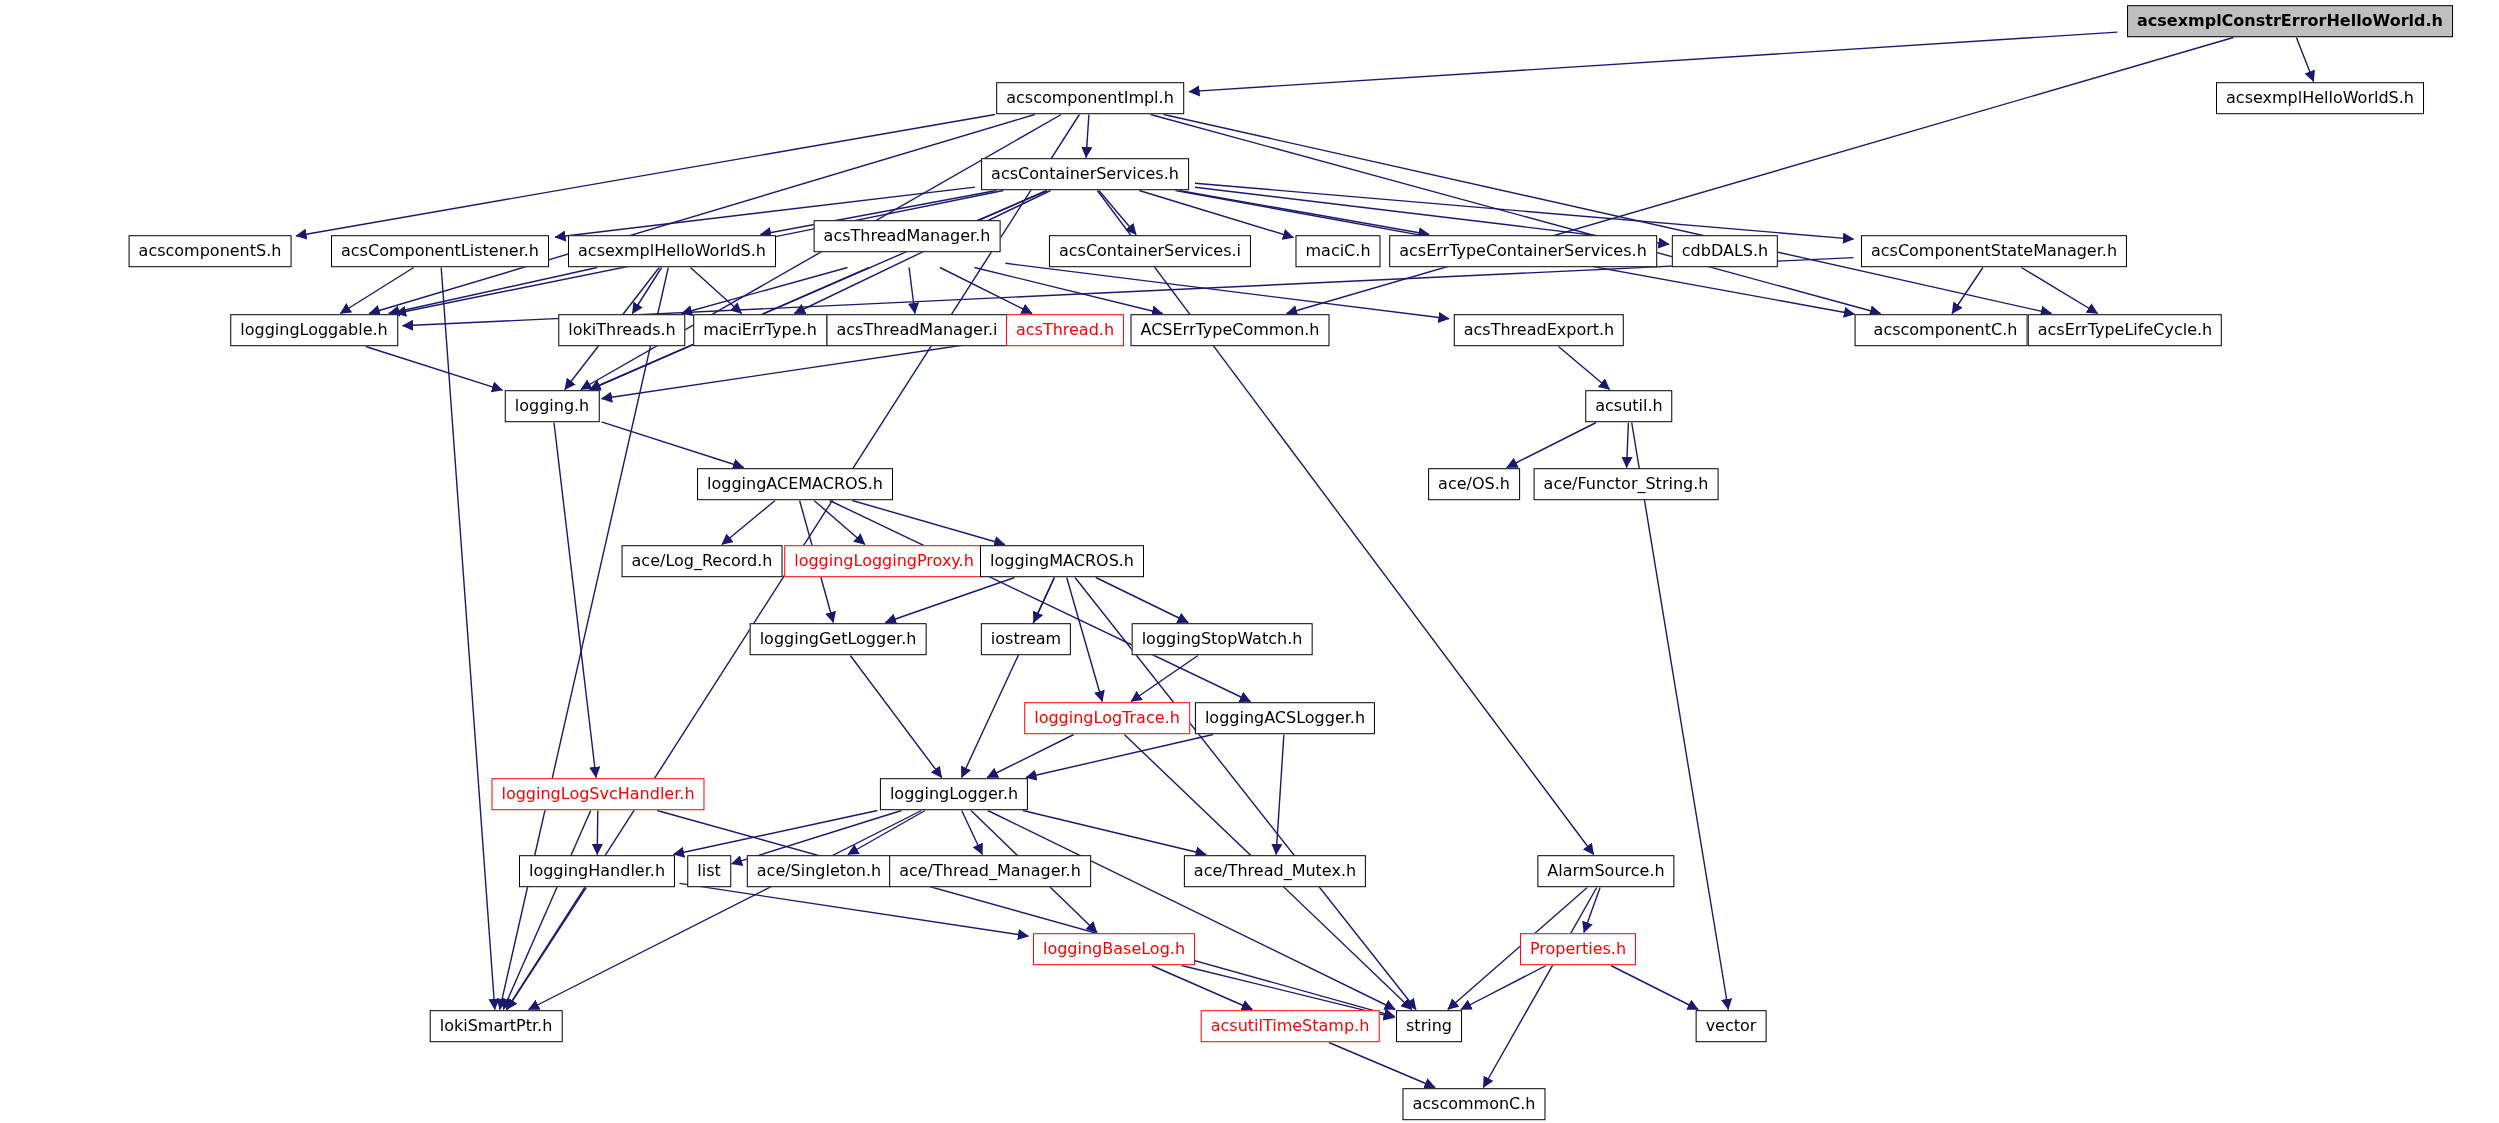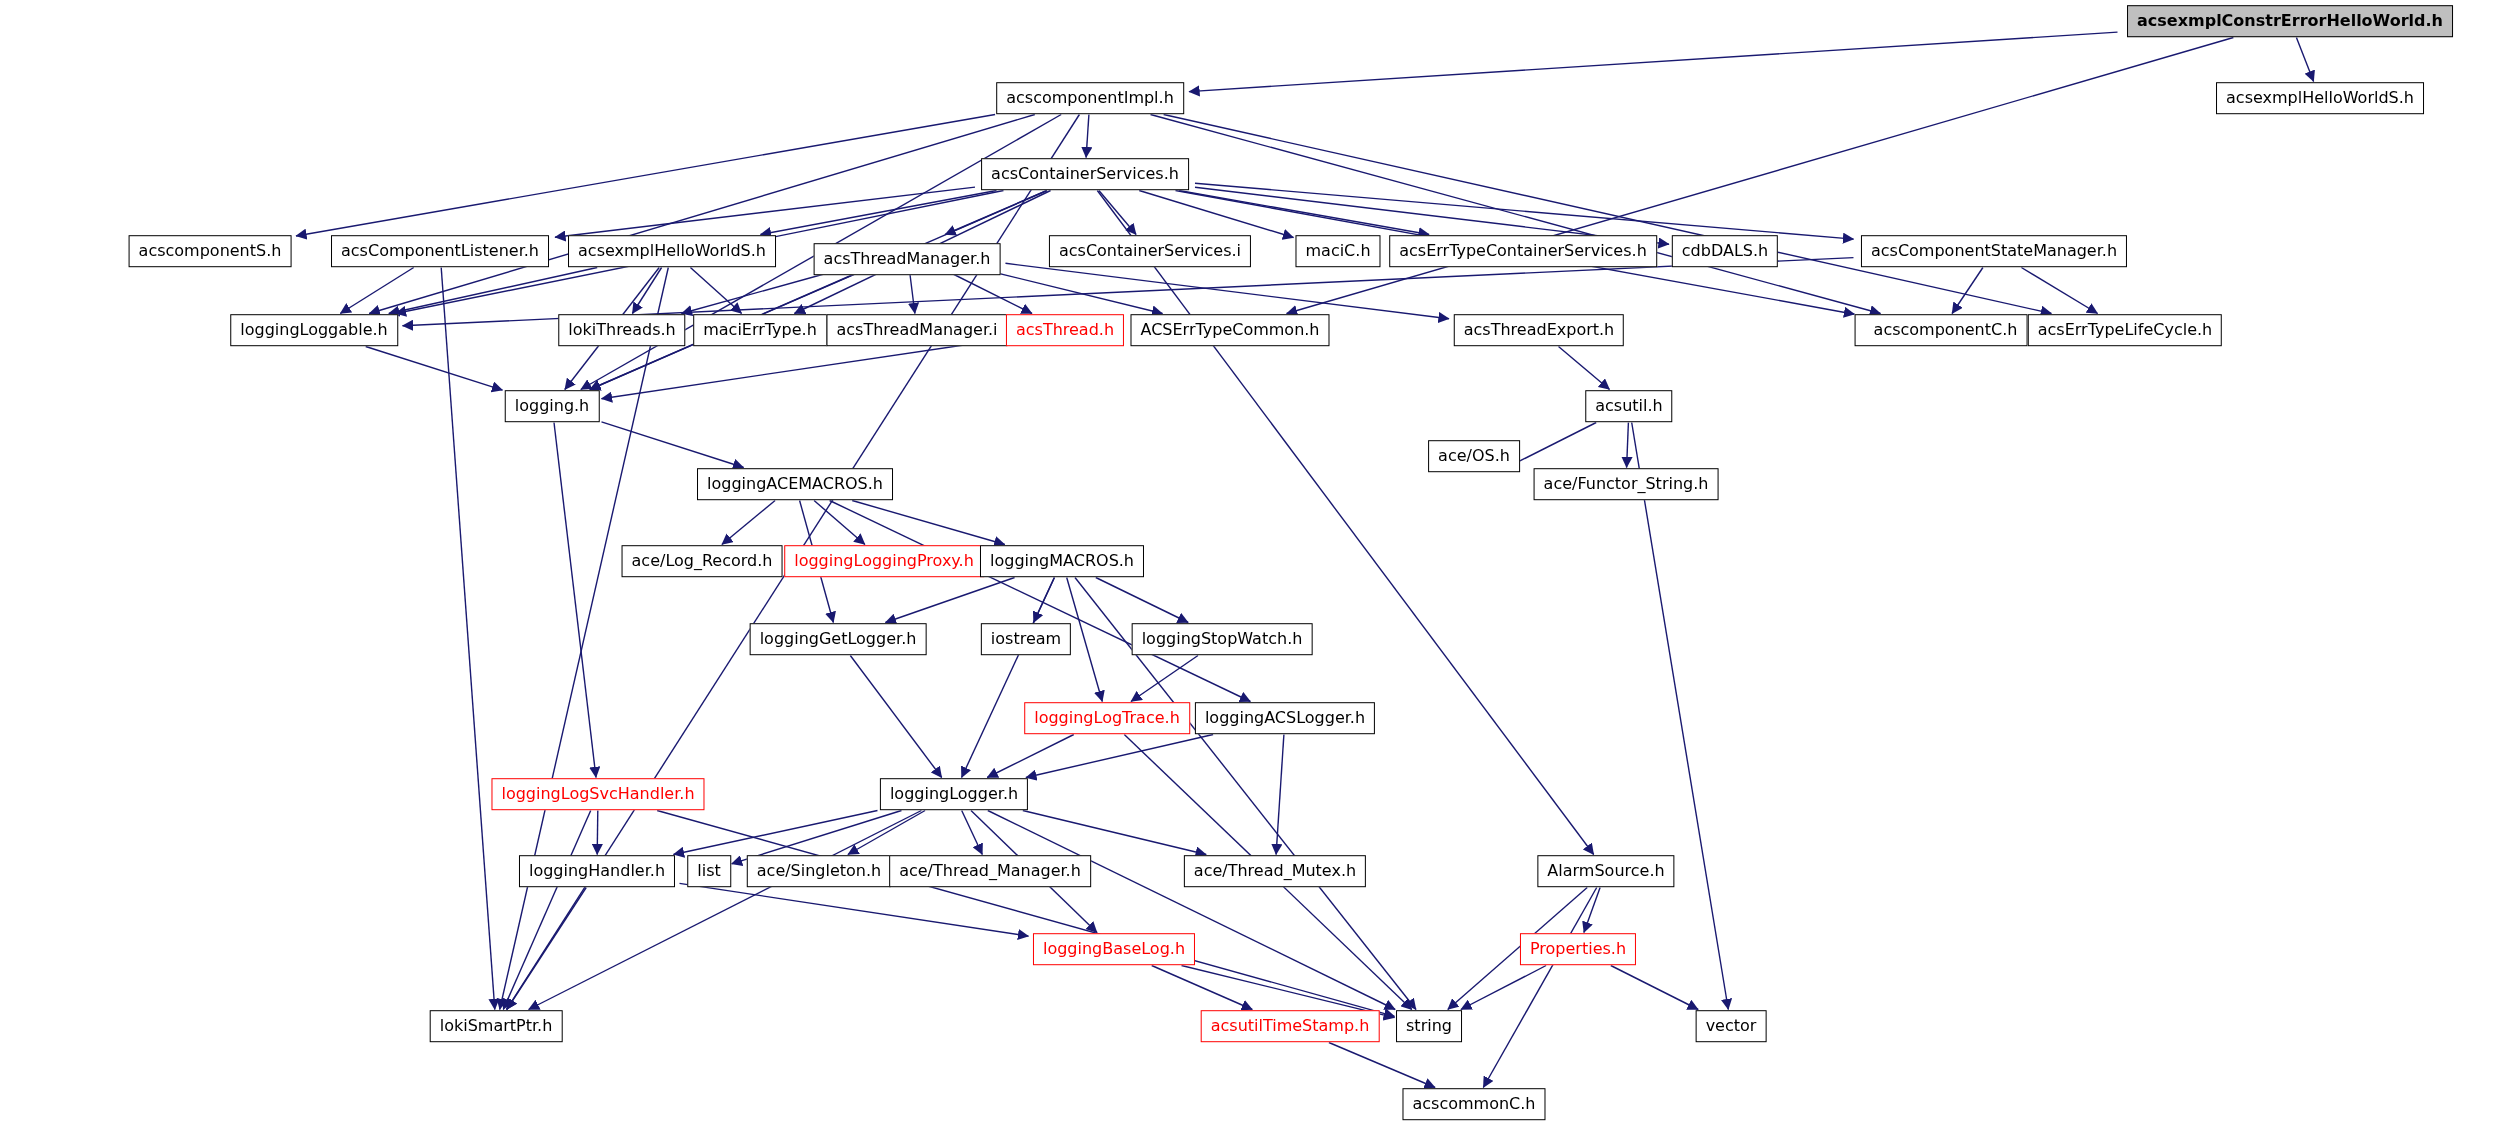--- a/index.html
+++ b/index.html
@@ -125,39 +125,39 @@
       <path d="M1610.8,965.5 Q1654.5,987.5 1698.2,1009.5" class="edge" marker-end="url(#arrow)"></path>
     </svg>
   <div id="nodes">
       <div class="node main" style="left: 2290px; top: 21px;">acsexmplConstrErrorHelloWorld.h</div>
       <div class="node" style="left: 1090px; top: 98px;">acscomponentImpl.h</div>
       <div class="node" style="left: 2320px; top: 98px;">acsexmplHelloWorldS.h</div>
       <div class="node" style="left: 1085px; top: 174px;">acsContainerServices.h</div>
       <div class="node" style="left: 210px; top: 251px;">acscomponentS.h</div>
       <div class="node" style="left: 440px; top: 251px;">acsComponentListener.h</div>
       <div class="node" style="left: 672px; top: 251px;">acsexmplHelloWorldS.h</div>
-      <div class="node" style="left: 907px; top: 259px;">acsThreadManager.h</div>
+      <div class="node" style="left: 907px; top: 236px;">acsThreadManager.h</div>
       <div class="node" style="left: 1150px; top: 251px;">acsContainerServices.i</div>
       <div class="node" style="left: 1338px; top: 251px;">maciC.h</div>
       <div class="node" style="left: 1523px; top: 251px;">acsErrTypeContainerServices.h</div>
       <div class="node" style="left: 1725px; top: 251px;">cdbDALS.h</div>
       <div class="node" style="left: 1994px; top: 251px;">acsComponentStateManager.h</div>
       <div class="node" style="left: 314px; top: 330px;">loggingLoggable.h</div>
       <div class="node" style="left: 622px; top: 330px;">lokiThreads.h</div>
       <div class="node" style="left: 760px; top: 330px;">maciErrType.h</div>
       <div class="node" style="left: 917px; top: 330px;">acsThreadManager.i</div>
       <div class="node truncated" style="left: 1065px; top: 330px;">acsThread.h</div>
       <div class="node" style="left: 1230px; top: 330px;">ACSErrTypeCommon.h</div>
       <div class="node" style="left: 1539px; top: 330px;">acsThreadExport.h</div>
       <div class="node" style="left: 1941px; top: 330px; padding-left: 18px;">acscomponentC.h</div>
       <div class="node" style="left: 2125px; top: 330px;">acsErrTypeLifeCycle.h</div>
       <div class="node" style="left: 552px; top: 406px;">logging.h</div>
       <div class="node" style="left: 1629px; top: 406px;">acsutil.h</div>
       <div class="node" style="left: 795px; top: 484px;">loggingACEMACROS.h</div>
-      <div class="node" style="left: 1474px; top: 456px;">ace/OS.h</div>
+      <div class="node" style="left: 1474px; top: 484px;">ace/OS.h</div>
       <div class="node" style="left: 1626px; top: 484px;">ace/Functor_String.h</div>
       <div class="node" style="left: 702px; top: 561px;">ace/Log_Record.h</div>
       <div class="node truncated" style="left: 884px; top: 561px;">loggingLoggingProxy.h</div>
       <div class="node" style="left: 1062px; top: 561px;">loggingMACROS.h</div>
       <div class="node" style="left: 838px; top: 639px;">loggingGetLogger.h</div>
       <div class="node" style="left: 1026px; top: 639px;">iostream</div>
       <div class="node" style="left: 1222px; top: 639px;">loggingStopWatch.h</div>
       <div class="node truncated" style="left: 1107px; top: 718px;">loggingLogTrace.h</div>
       <div class="node" style="left: 1285px; top: 718px;">loggingACSLogger.h</div>
       <div class="node truncated" style="left: 598px; top: 794px;">loggingLogSvcHandler.h</div>

